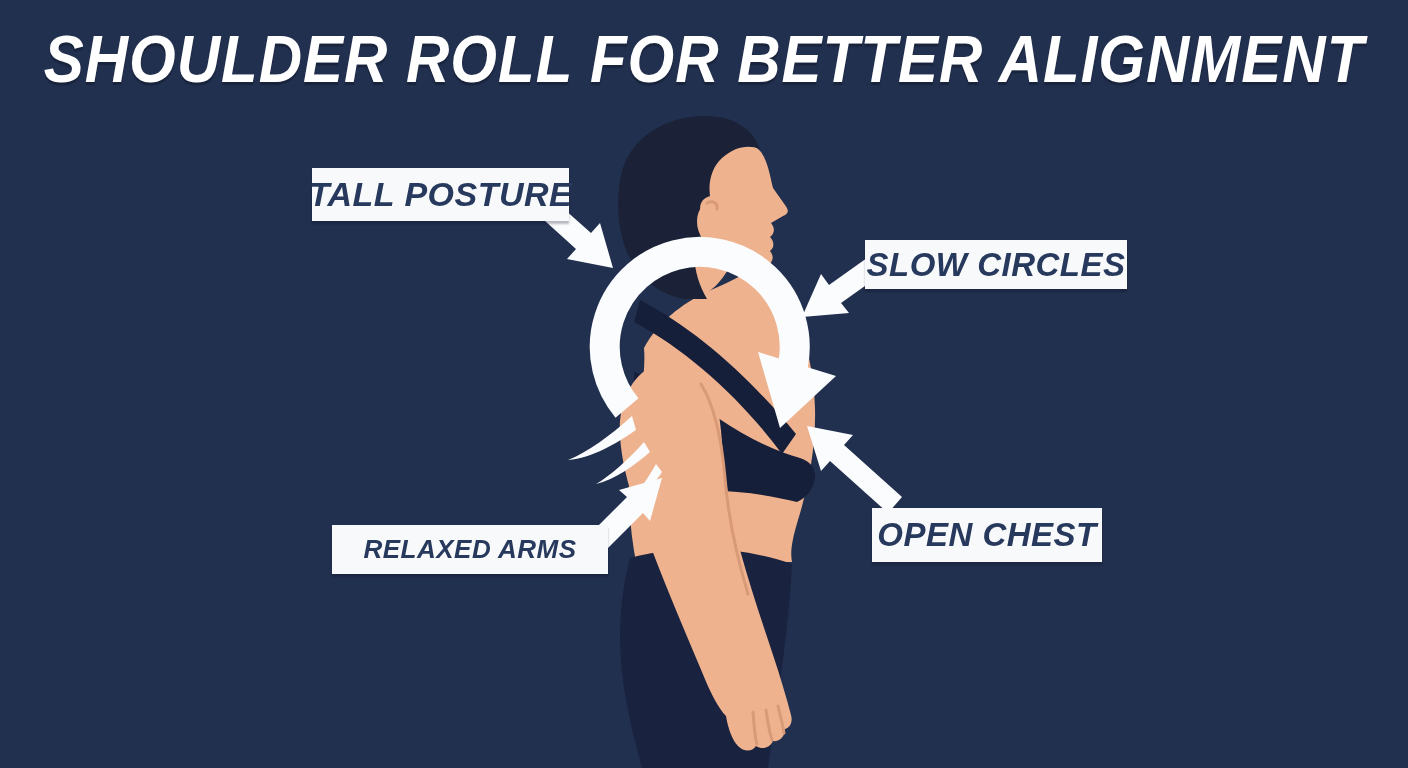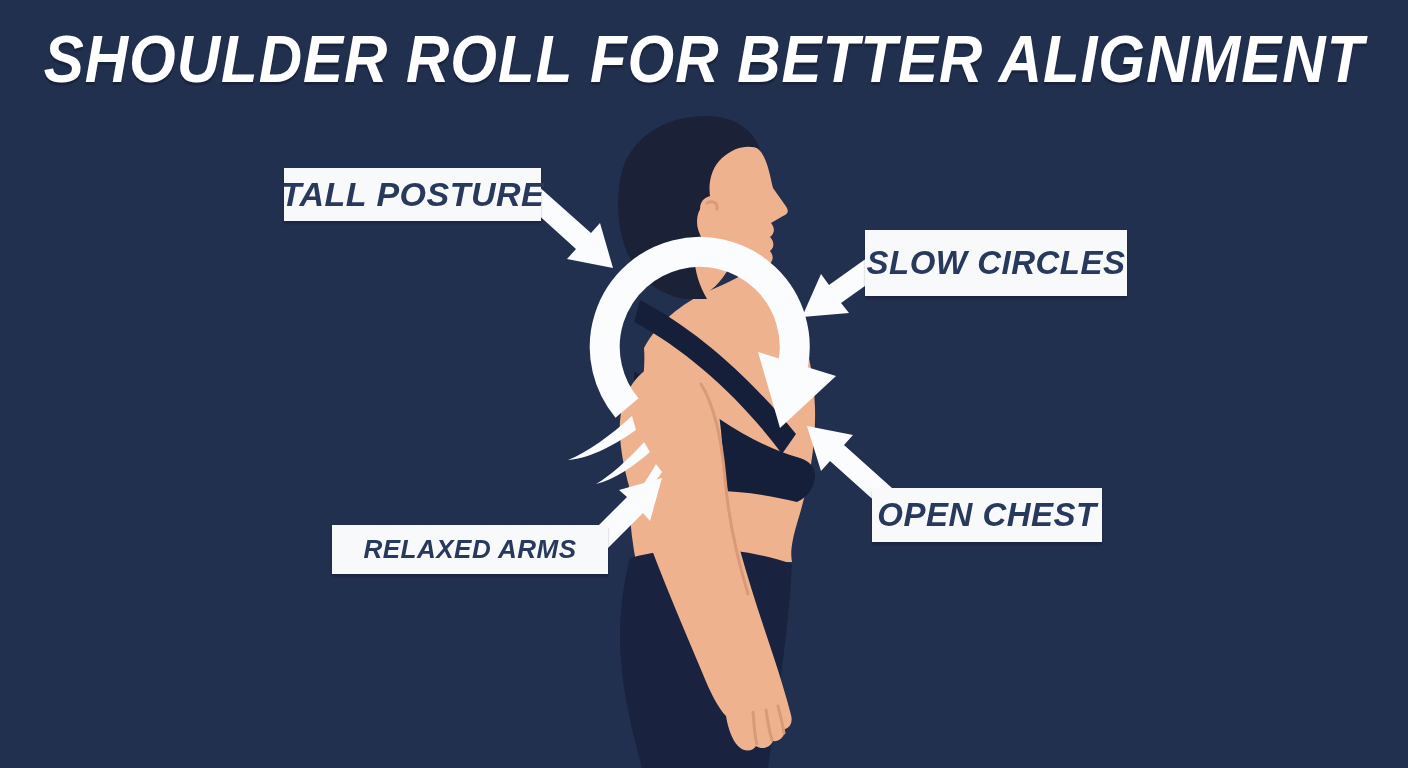--- a/index.html
+++ b/index.html
@@ -44,23 +44,23 @@
     align-items: center;
     justify-content: center;
     background: var(--labelBox, #f8f9fb);
     color: var(--labelText, #27395c);
     font-weight: bold;
     letter-spacing: 0.5px;
     white-space: nowrap;
     box-shadow: 0 3px 2px rgba(10, 16, 32, 0.28);
     z-index: 2;
   }
-  .callout.tall    { left: 284px; top: 168px; width: 257px; height: 53px; font-size: 34px; }
-  .callout.slow    { left: 865px; top: 230px; width: 262px; height: 66px; font-size: 33px; }
-  .callout.open    { left: 872px; top: 488px; width: 230px; height: 54px; font-size: 33px; }
+  .callout.tall    { left: 312px; top: 168px; width: 257px; height: 53px; font-size: 34px; }
+  .callout.slow    { left: 865px; top: 240px; width: 262px; height: 49px; font-size: 33px; }
+  .callout.open    { left: 872px; top: 508px; width: 230px; height: 54px; font-size: 33px; }
   .callout.relaxed { left: 332px; top: 525px; width: 276px; height: 49px; font-size: 26px; }
 
   .skin    { fill: var(--skin, #efb28e); }
   .hairF   { fill: var(--hair, #1b2238); }
   .braF    { fill: var(--braTop, #161f3a); }
   .legF    { fill: var(--leggings, #19233f); }
   .whiteF  { fill: var(--arrowWhite, #fbfcfe); }
   .whiteS  { stroke: var(--arrowWhite, #fbfcfe); fill: none; }
   .crease  { stroke: var(--skinCrease, #d99b77); stroke-width: 3; fill: none; stroke-linecap: round; }
 </style>

